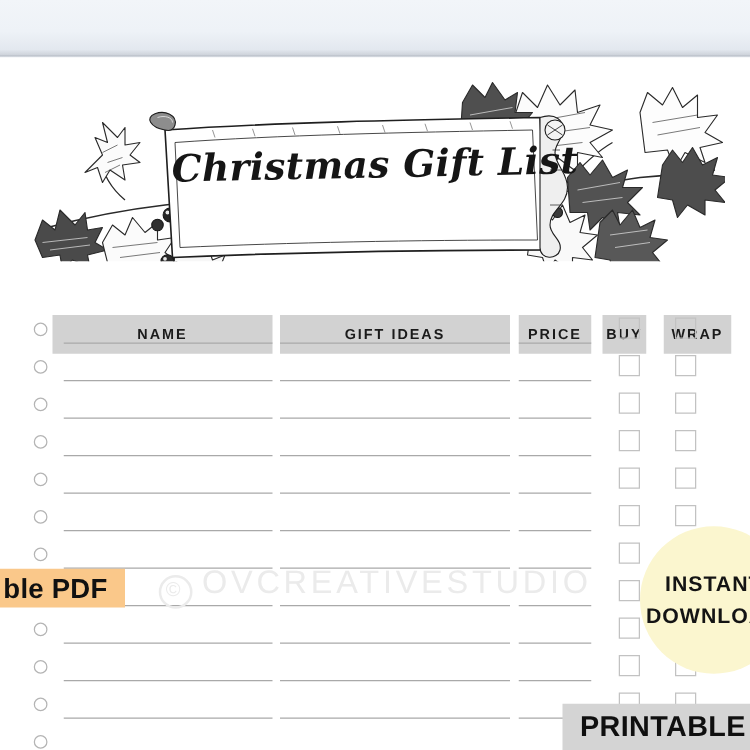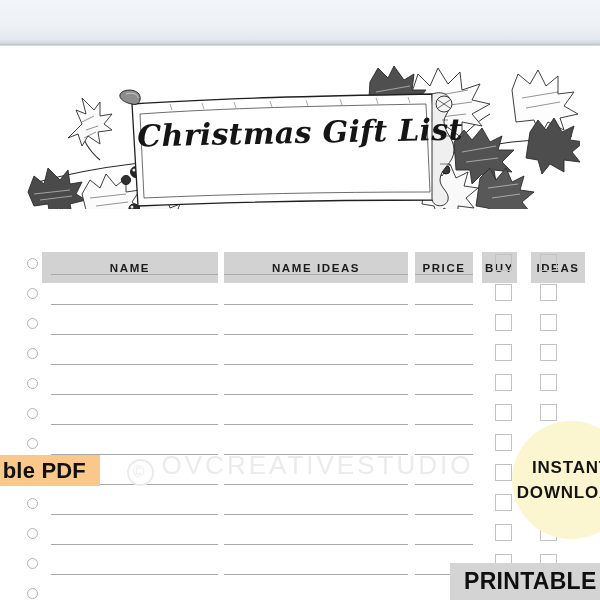--- a/index.html
+++ b/index.html
@@ -304,24 +304,24 @@
             <path d="M150 40 L152 46 M182 39 L184 45 M214 38 L216 44 M250 37 L252 43
                      M286 36 L288 42 M320 35 L322 41 M356 34 L358 40 M388 33 L390 39" stroke="#555" stroke-width="0.5"></path>
           </g>
         </g>
       </svg>
 
       <div class="title-text">Christmas Gift List</div>
     </div>
 
     <div class="hdr hdr-name">NAME</div>
-    <div class="hdr hdr-gift">NAME IDEAS</div>
+    <div class="hdr hdr-gift">GIFT IDEAS</div>
     <div class="hdr hdr-price">PRICE</div>
     <div class="hdr hdr-buy">BUY</div>
-    <div class="hdr hdr-wrap">IDEAS</div>
+    <div class="hdr hdr-wrap">WRAP</div>
 
     <div class="rows" id="rows-container">
         <div class="row" style="top:205px">
           <span class="bullet"></span>
           <span class="line line-name"></span>
           <span class="line line-gift"></span>
           <span class="line line-price"></span>
           <span class="cbx cbx-buy"></span>
           <span class="cbx cbx-wrap"></span>
         </div>

